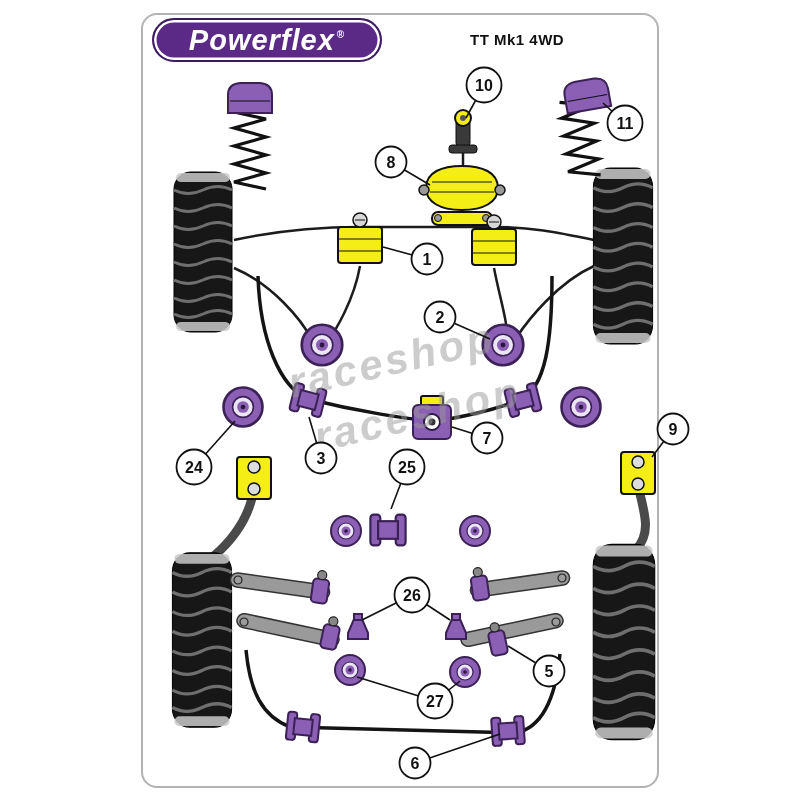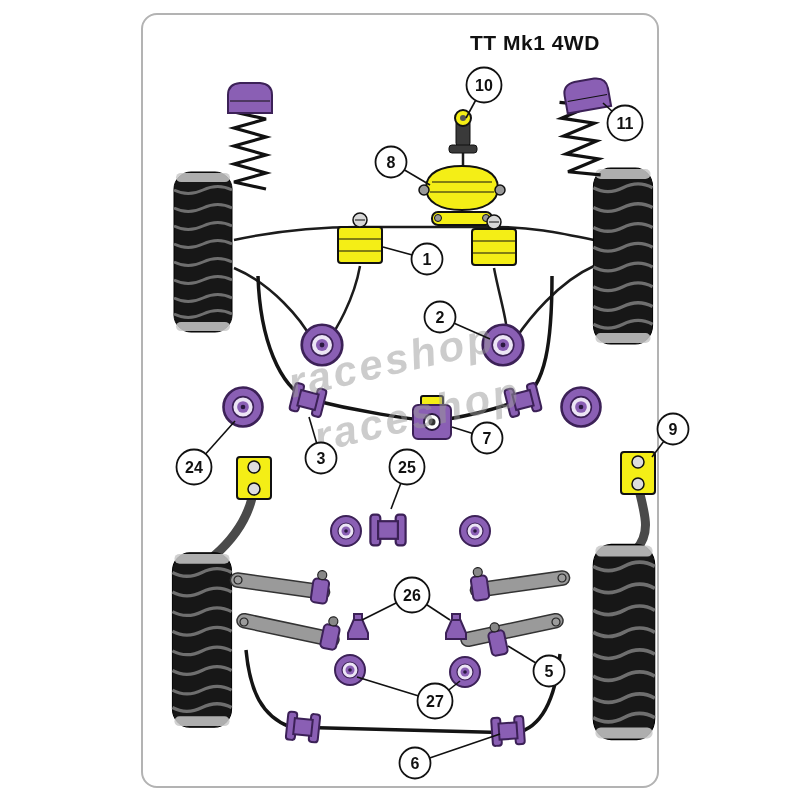--- a/index.html
+++ b/index.html
@@ -8,21 +8,21 @@
   }
   *{margin:0;padding:0;box-sizing:border-box;}
   body{width:800px;height:800px;background:#ffffff;font-family:"Liberation Sans",sans-serif;overflow:hidden;}
   .stage{position:absolute;left:0;top:0;width:800px;height:800px;background:#fff;}
   .frame{position:absolute;left:141px;top:13px;width:518px;height:775px;border:2px solid #b3b3b3;border-radius:16px;background:#fff;}
   .logo{position:absolute;left:152px;top:18px;width:230px;height:44px;background:var(--brand);
         border:2px solid #3d1c61;border-radius:22px;box-shadow:inset 0 0 0 2.5px #ffffff;
         display:flex;align-items:center;justify-content:center;color:#fff;
         font-style:italic;font-weight:bold;font-size:29px;letter-spacing:1px;z-index:3;}
   .logo sup{font-size:10px;font-style:normal;margin-left:2px;align-self:flex-start;margin-top:9px;}
-  .title{position:absolute;left:470px;top:31px;font-weight:bold;font-size:21px;color:#111;z-index:3;letter-spacing:0.5px;}
+  .title{position:absolute;left:470px;top:31px;font-weight:bold;font-size:15px;color:#111;z-index:3;letter-spacing:0.5px;}
   svg{position:absolute;left:0;top:0;z-index:2;}
   .pp{fill:var(--bush);stroke:var(--bushline);stroke-width:2;}
   .yy{fill:var(--yellow);stroke:#111;stroke-width:2;}
   .thin{stroke:#111;stroke-width:1;}
   .tirebody{fill:var(--tire);stroke:#000;stroke-width:1;}
   .tread{fill:none;stroke:#6f6f6f;stroke-width:3;}
   .tband{fill:#c9c9c9;opacity:.85;}
   .frameline{fill:none;stroke:#1c1c1c;stroke-width:2.5;}
   .bar{fill:none;stroke:#141414;stroke-width:3.5;}
   .spr{fill:none;stroke:#111;stroke-width:3.2;}
@@ -32,20 +32,24 @@
   .callout-line{stroke:#111;stroke-width:1.6;}
   .callout-circle{fill:#fff;stroke:#111;stroke-width:1.8;}
   .callout-text{font:600 16px "Liberation Sans",sans-serif;fill:#111;text-anchor:middle;}
 </style>
 </head>
 <body>
 
 <div class="stage">
   <div class="frame"></div>
 
+  <div class="logo">
+    <span>Powerflex</span>
+      <sup>®</sup>
+  </div>
 
   <div class="title">TT Mk1 4WD</div>
 
   <svg id="diagram" width="800" height="800" viewBox="0 0 800 800">
     <defs>
       <g id="tire">
         <rect class="tirebody" x="-29" y="-80" width="58" height="160" rx="17"></rect>
         <rect class="tband" x="-27" y="-79" width="54" height="9" rx="5"></rect>
         <rect class="tband" x="-27" y="70" width="54" height="9" rx="5"></rect>
         <path class="tread" d="M-29,-62 q14,7 29,0 t29,0"></path>

